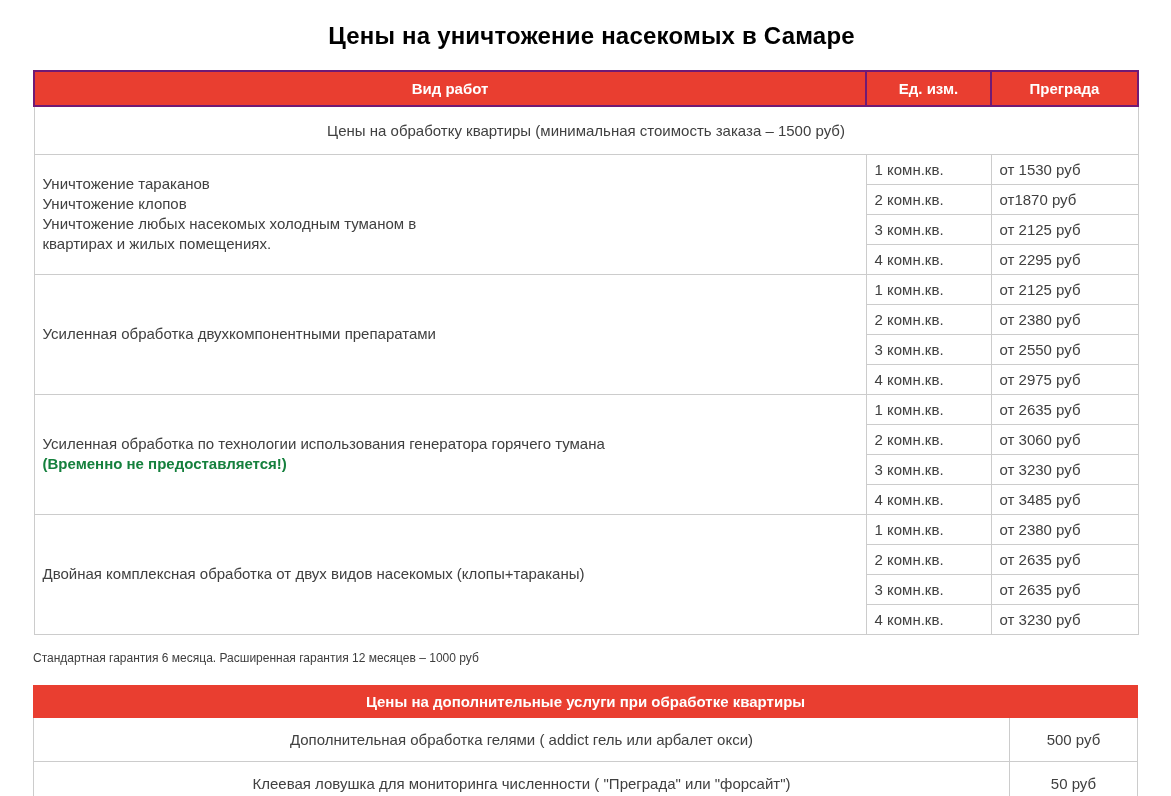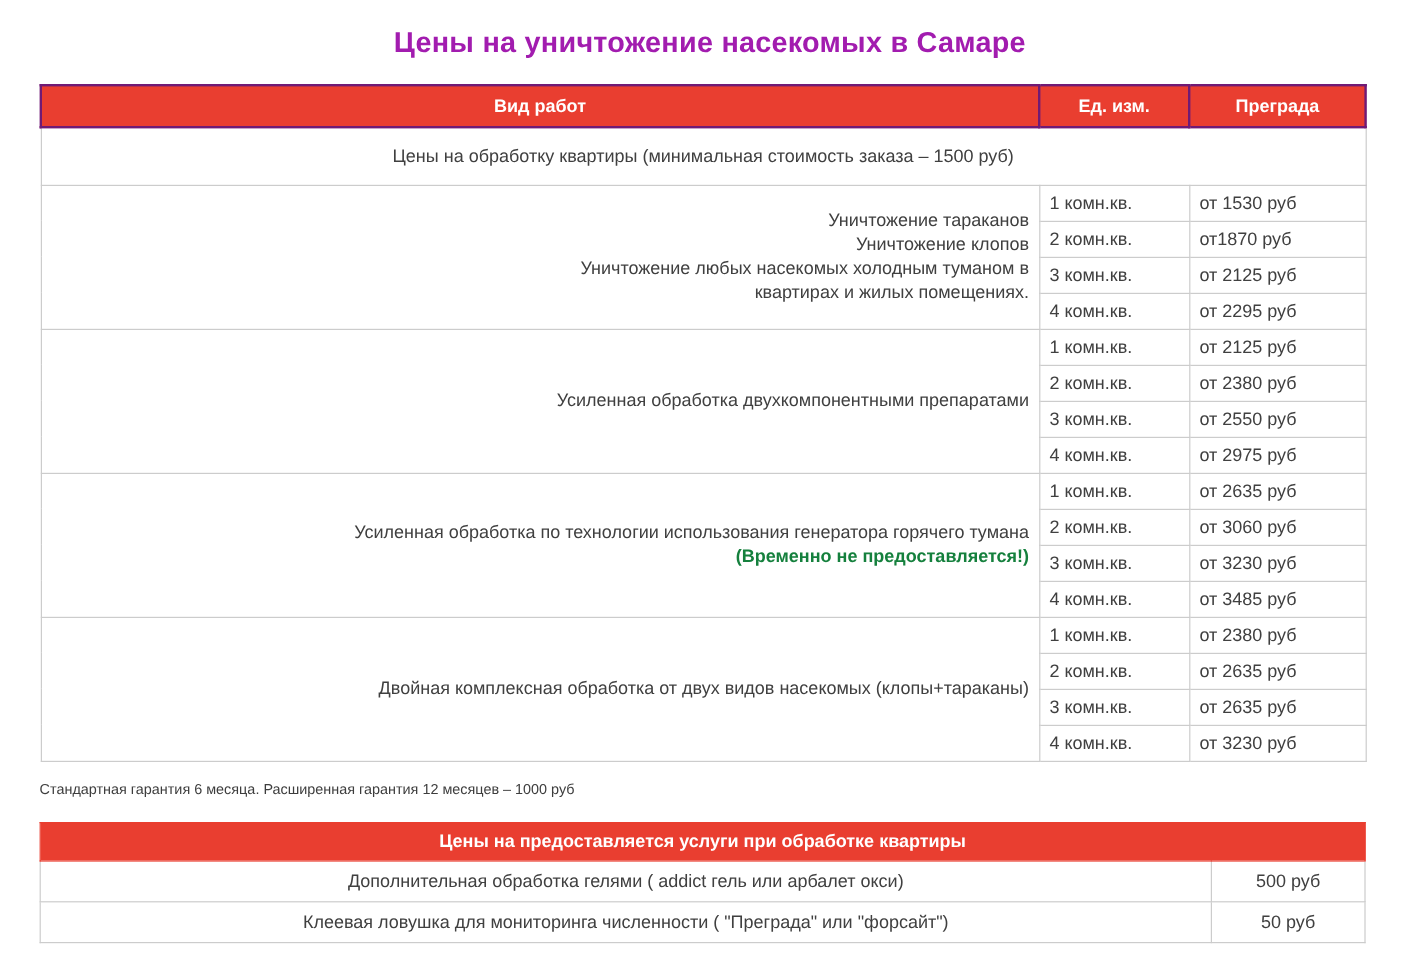--- a/index.html
+++ b/index.html
@@ -14,21 +14,21 @@
     min-height: 796px;
     background: #ffffff;
     box-sizing: border-box;
     padding-top: 22px;
   }
   h1.page-title {
     margin: 0 0 20px 0;
     text-align: center;
     font-size: 24px;
     font-weight: bold;
-    color: #a21caf;
+    color: #000000;
     letter-spacing: 0.2px;
     padding-left: 12px;
   }
   table.price-table {
     border-collapse: collapse;
     table-layout: fixed;
     width: 1104px;
     margin-left: 33px;
     font-size: 15px;
   }
@@ -50,21 +50,21 @@
   tr.red-header th + th {
     border-left: 2px solid #ffffff;
   }
   td.section-header {
     text-align: center;
     font-weight: normal;
     color: #333333;
     height: 48px;
   }
   td.desc {
-    text-align: right;
+    text-align: left;
     vertical-align: middle;
     line-height: 1.35;
   }
   td.desc .bold-note {
     font-weight: bold;
     color: #15803d;
   }
   td.unit, td.price {
     text-align: left;
     height: 30px;
@@ -90,21 +90,21 @@
     text-align: center;
   }
   table.extras-table th.extras-header {
     background: #e93e30;
     color: #ffffff;
     font-weight: bold;
     height: 32px;
     border: 1px solid #e93e30;
   }
   table.extras-table td {
-    height: 34px;
+    height: 44px;
   }
 </style>
 </head>
 <body>
 
 <div class="page">
 
   <h1 class="page-title">Цены на уничтожение насекомых в Самаре</h1>
 
   <table class="price-table">
@@ -212,21 +212,21 @@
 
   <p class="warranty-note">Стандартная гарантия 6 месяца. Расширенная гарантия 12 месяцев – 1000 руб</p>
 
   <table class="extras-table">
     <colgroup>
       <col style="width:976px">
       <col style="width:128px">
     </colgroup>
     <tbody>
       <tr>
-        <th class="extras-header" colspan="2">Цены на предоставляется услуги при обработке квартиры</th>
+        <th class="extras-header" colspan="2">Цены на дополнительные услуги при обработке квартиры</th>
       </tr>
       <tr>
         <td>Дополнительная обработка гелями ( addict гель или арбалет окси)</td>
         <td>500 руб</td>
       </tr>
       <tr>
         <td>Клеевая ловушка для мониторинга численности ( "Преграда" или "форсайт")</td>
         <td>50 руб</td>
       </tr>
     </tbody>

